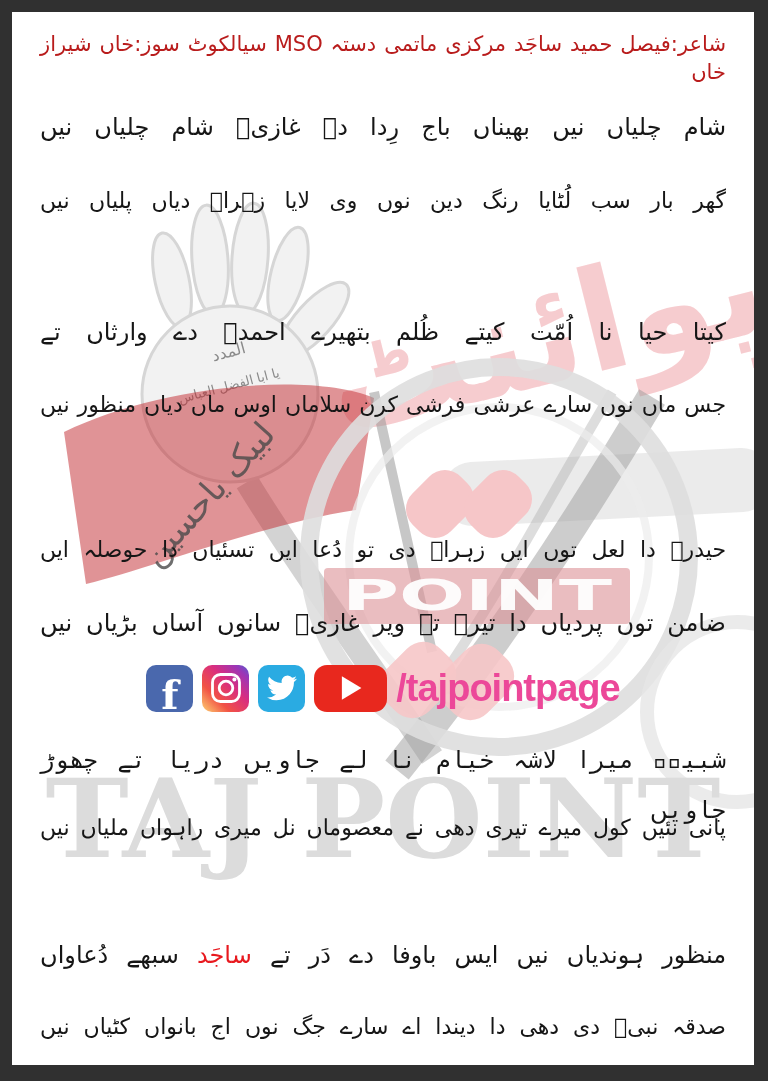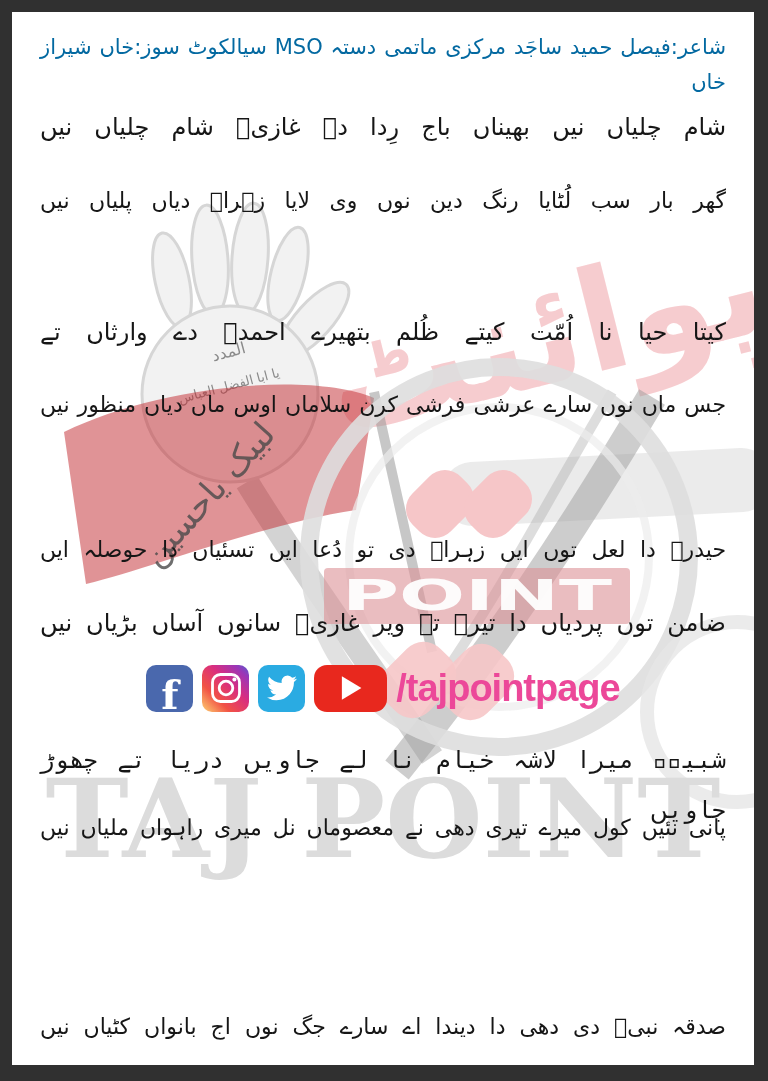--- a/index.html
+++ b/index.html
@@ -12,21 +12,21 @@
     background:#ffffff;overflow:hidden;
   }
   .wm{position:absolute;left:0;top:0;z-index:1;}
   .line{
     position:absolute;left:28px;right:28px;height:52px;line-height:50px;
     direction:rtl;text-align:justify;text-align-last:justify;
     font-family:"DejaVu Sans",sans-serif;color:#161616;font-size:24px;
     z-index:2;white-space:normal;
   }
   .long{font-size:22px;}
-  .header{top:18px;color:#0369a1;font-size:21px;height:46px;line-height:35px;}
+  .header{top:18px;color:#b91c1c;font-size:21px;height:46px;line-height:28px;}
   .l1{top:90px;}  .l2{top:164px;}
   .l3{top:295px;} .l4{top:368px;}
   .l5{top:513px;} .l6{top:586px;}
   .l7{top:725px;font-family:Liberation Mono, monospace;} .l8{top:791px;font-family:Liberation Serif, serif;}
   .l9{top:918px;} .l10{top:990px;}
   .hl{color:#e8191f;}
   .social{
     position:absolute;top:645px;left:0;right:0;height:62px;z-index:3;
     display:flex;justify-content:center;align-items:center;gap:9px;
   }
@@ -129,16 +129,21 @@
       <svg width="26" height="26" viewBox="0 0 20 20">
         <polygon points="3,1 3,19 18,10" fill="#fff"></polygon>
       </svg>
     </span>
     <span class="handle">/tajpointpage</span>
   </div>
 
   <div class="line l7">شبیرؑ میرا لاشہ خیام نا لے جاویں دریا تے چھوڑ جاویں</div>
   <div class="line l8 long">پانی نئیں کول میرے تیری دھی نے معصوماں نل میری راہواں ملیاں نیں</div>
 
+  <div class="line l9">
+    <span>منظور ہوندیاں نیں ایس باوفا دے دَر تے</span>
+    <span class="hl">ساجَد</span>
+    <span>سبھے دُعاواں</span>
+  </div>
 
   <div class="line l10 long">صدقہ نبیؐ دی دھی دا دیندا اے سارے جگ نوں اج بانواں کٹیاں نیں</div>
 
 </div>
 
 </body></html>

